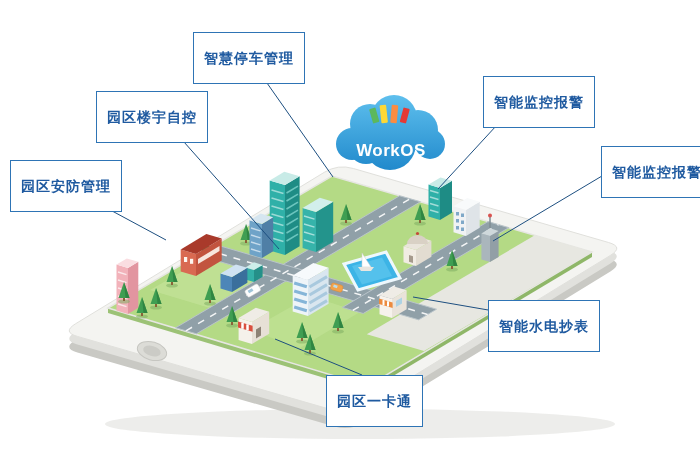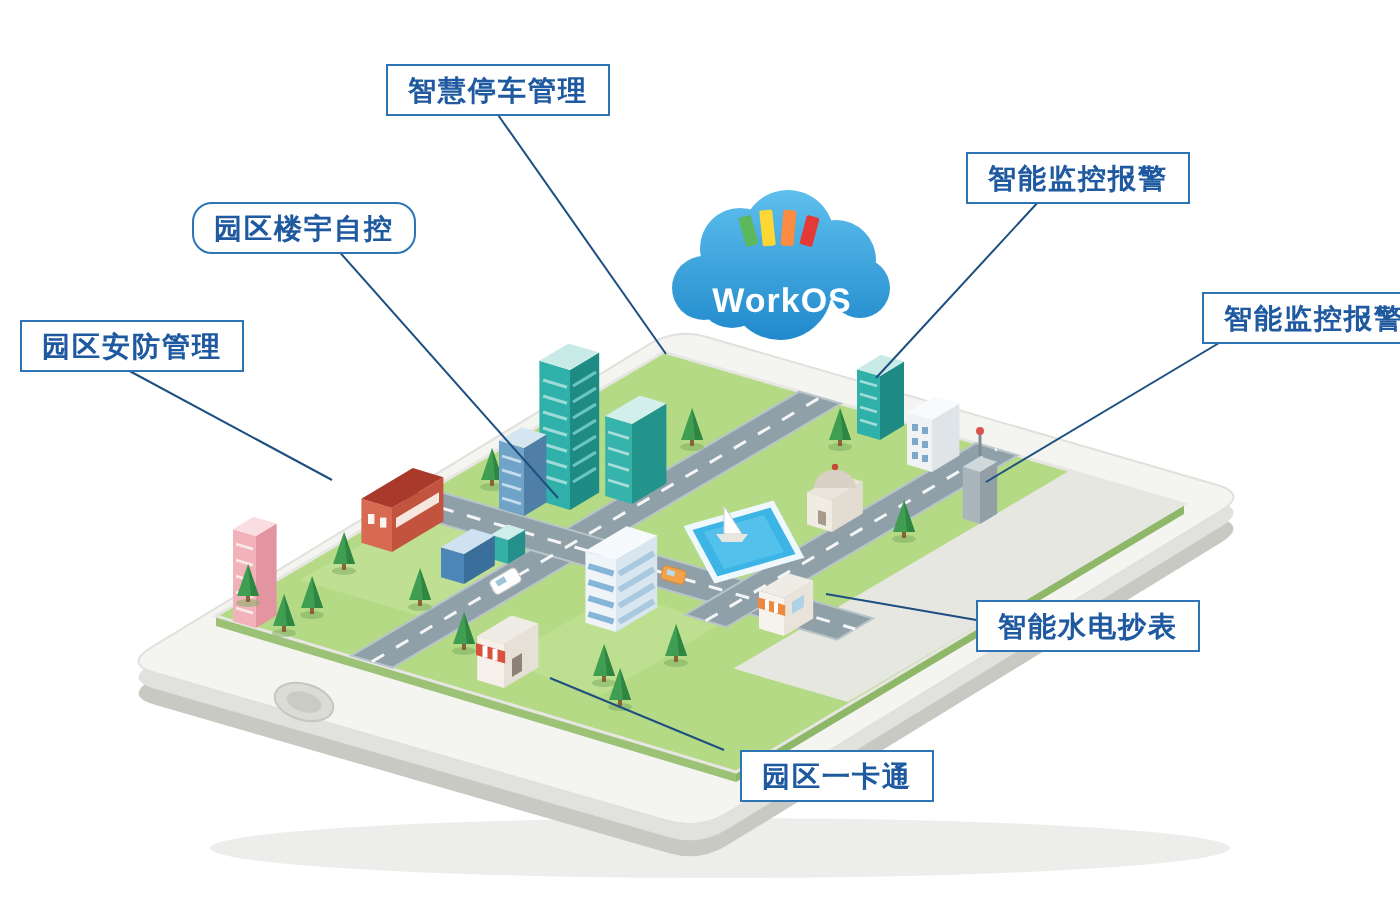--- a/index.html
+++ b/index.html
@@ -11,21 +11,21 @@
   }
   .scene { position:absolute; left:0; top:0; width:700px; height:450px; }
   .callout {
     position:absolute;
     border:1px solid #2e74b5;
     background:#ffffff;
     color:#1f5aa0;
     font-size:14px;
     font-weight:bold;
     letter-spacing:1px;
-    padding:3px 10px;
+    padding:16px 10px;
     white-space:nowrap;
     line-height:18px;
   }
   .cloud-text {
     font-size:17px; font-weight:bold; fill:#ffffff;
     letter-spacing:0.5px;
   }
 </style>
 </head>
 <body>
@@ -308,20 +308,20 @@
       <line x1="160" y1="115" x2="279" y2="249"></line>
       <line x1="62" y1="184" x2="166" y2="240"></line>
       <line x1="520" y1="100" x2="438" y2="189"></line>
       <line x1="612" y1="170" x2="493" y2="241"></line>
       <line x1="494" y1="311" x2="413" y2="297"></line>
       <line x1="362" y1="375" x2="275" y2="339"></line>
     </g>
   </svg>
 
   <div class="callout" style="left:193px; top:32px;">智慧停车管理</div>
-  <div class="callout" style="left:96px;  top:101px;border-radius:10px;">园区楼宇自控</div>
+  <div class="callout" style="left:96px;  top:91px;">园区楼宇自控</div>
   <div class="callout" style="left:10px;  top:160px;">园区安防管理</div>
   <div class="callout" style="left:483px; top:76px;">智能监控报警</div>
   <div class="callout" style="left:585px; top:146px;margin-left:16px;">智能监控报警</div>
   <div class="callout" style="left:488px; top:300px;">智能水电抄表</div>
-  <div class="callout" style="left:326px; top:375px;margin-left:44px;">园区一卡通</div>
+  <div class="callout" style="left:326px; top:375px;">园区一卡通</div>
 
 </div>
 
 </body></html>

